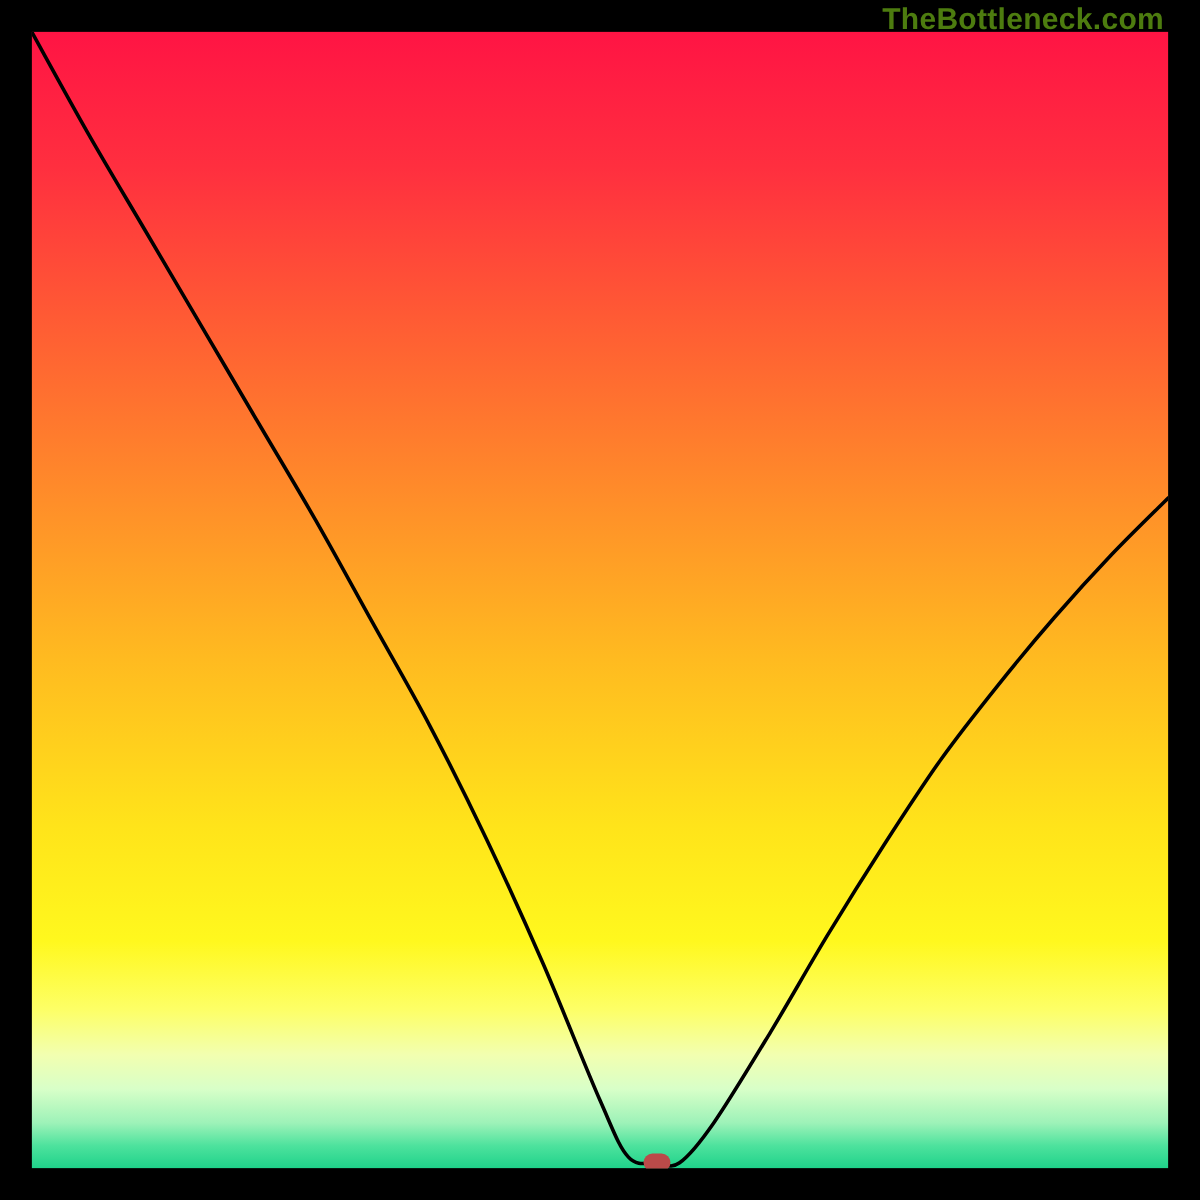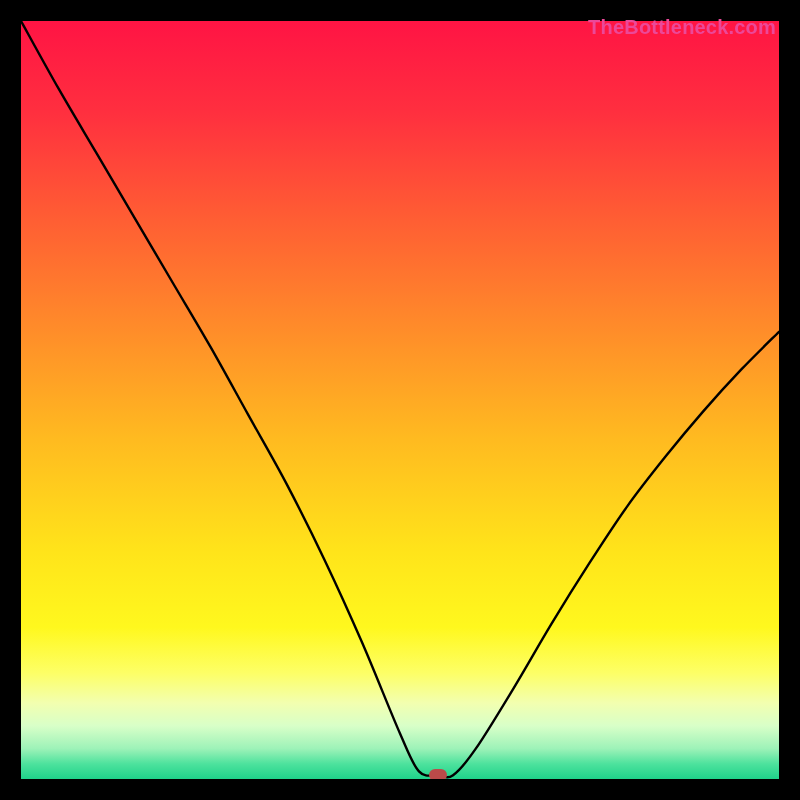--- a/index.html
+++ b/index.html
@@ -23,26 +23,26 @@
     width: 758px;
     height: 758px;
     overflow: hidden;
   }
   .gradient {
     position: absolute;
     inset: 0;
   }
   .watermark {
     position: absolute;
-    top: 16px;
+    top: 2px;
     right: 24px;
     font-family: Arial, Helvetica, sans-serif;
     font-size: 20px;
     font-weight: bold;
-    color: #ec4899;
+    color: #4d7c0f;
     letter-spacing: 0.2px;
     user-select: none;
   }
   .curve-svg {
     position: absolute;
     inset: 0;
   }
   .marker {
     position: absolute;
     width: 18px;

